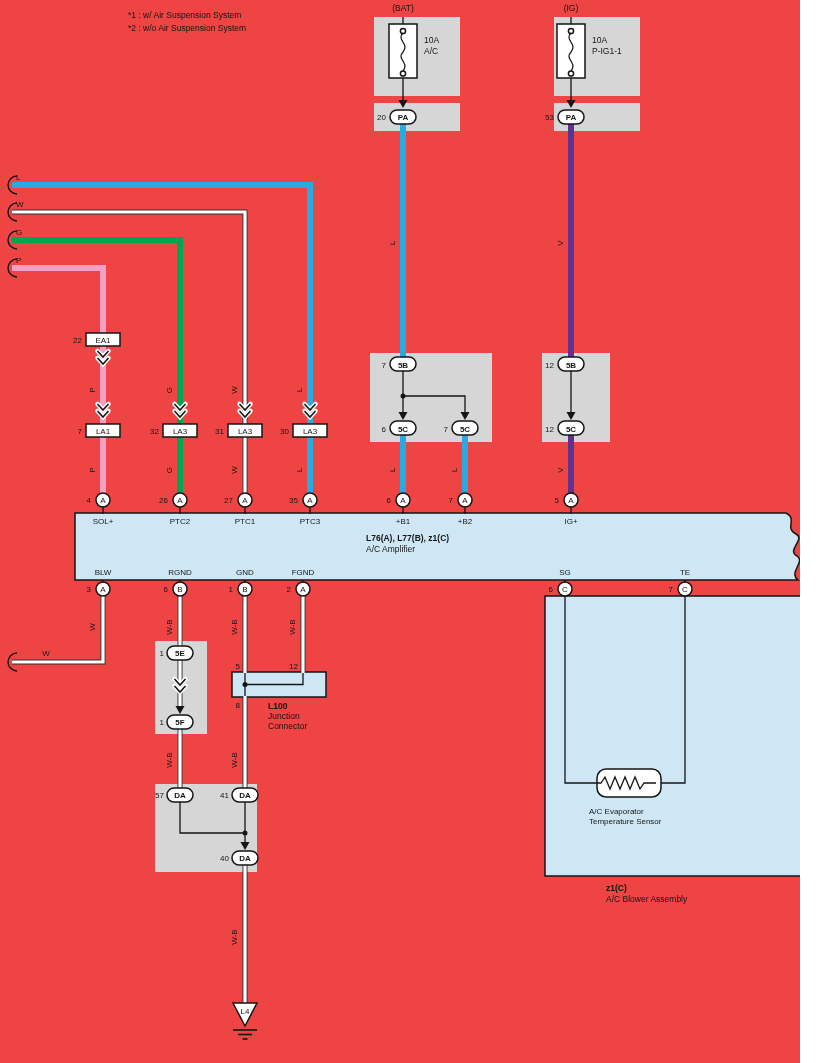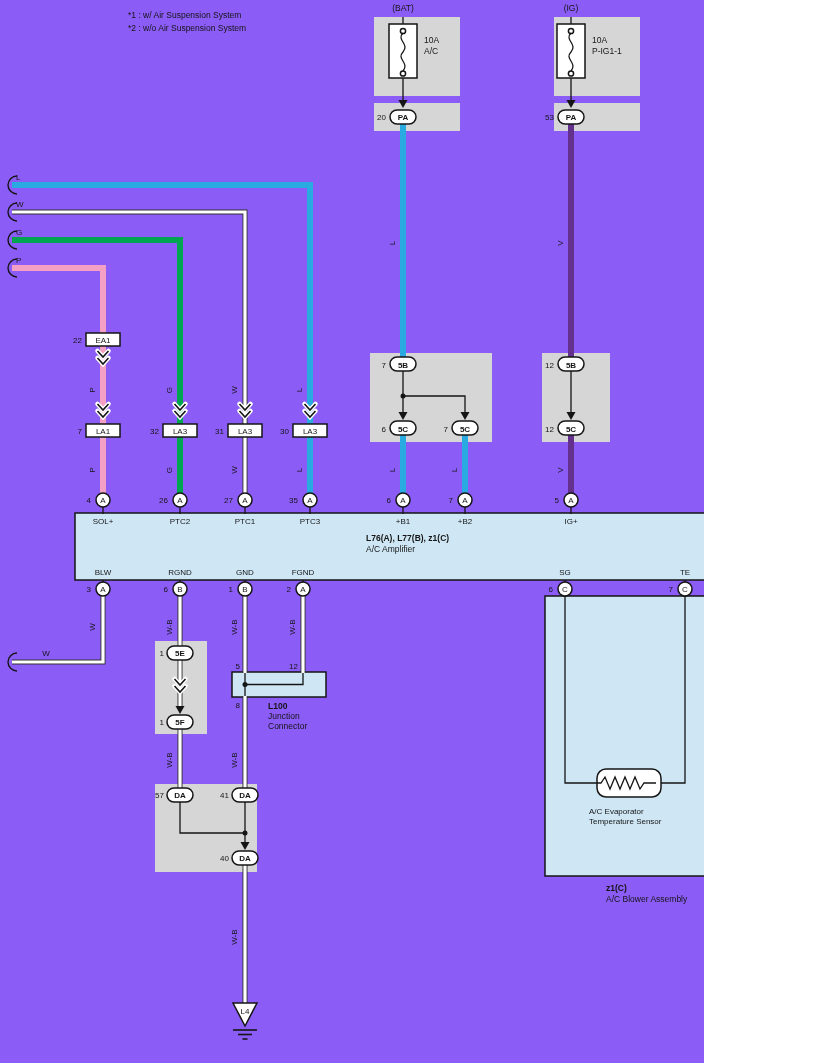--- a/index.html
+++ b/index.html
@@ -1,16 +1,16 @@
 <!DOCTYPE html>
 <html><head>
 <meta charset="utf-8">
 <style>
   html,body{margin:0;padding:0;background:#fff;}
-  .stage{position:relative;width:704px;height:1063px;background:#8b5cf6;overflow:hidden;}
+  .stage{position:relative;width:800px;height:1063px;background:#ef4444;overflow:hidden;}
   .stage svg{position:absolute;left:0;top:0;}
   text{font-family:"Liberation Sans","DejaVu Sans",sans-serif;font-size:8.5px;fill:#151515;}
   .b{font-weight:bold;}
   .s8{font-size:8px;}
   .thin{stroke:#151515;stroke-width:1.3;fill:none;}
   .wire{fill:none;stroke-width:6;}
   .wub{stroke:#303030;stroke-width:5;fill:none;}
   .wov{stroke:#ffffff;stroke-width:3.2;fill:none;}
   .shape{fill:#ffffff;stroke:#151515;stroke-width:1.5;}
   .box{stroke:#151515;stroke-width:1.5;}

